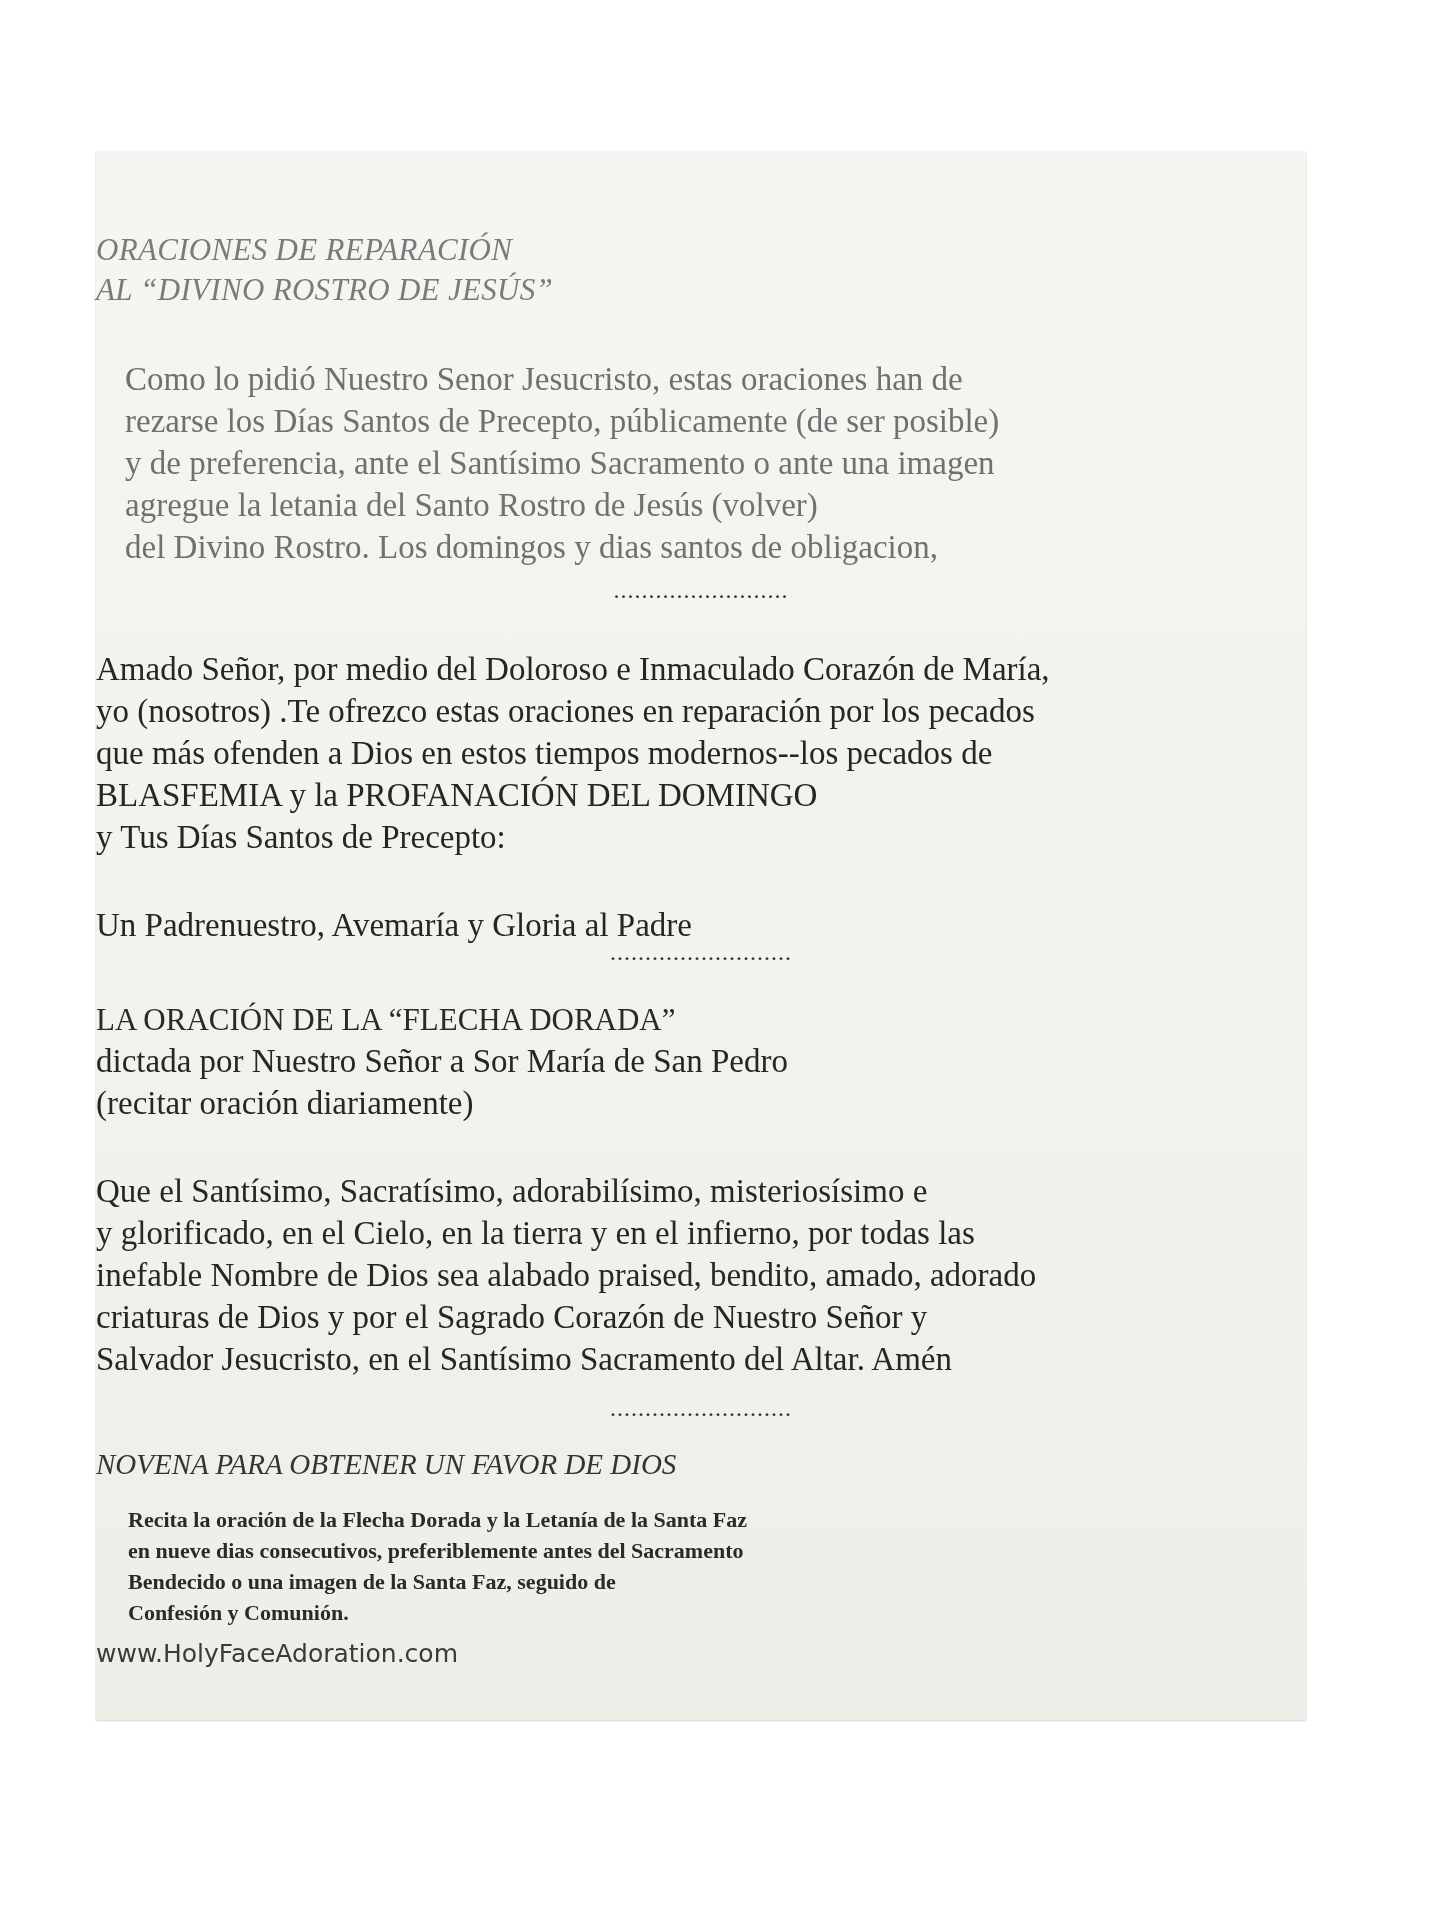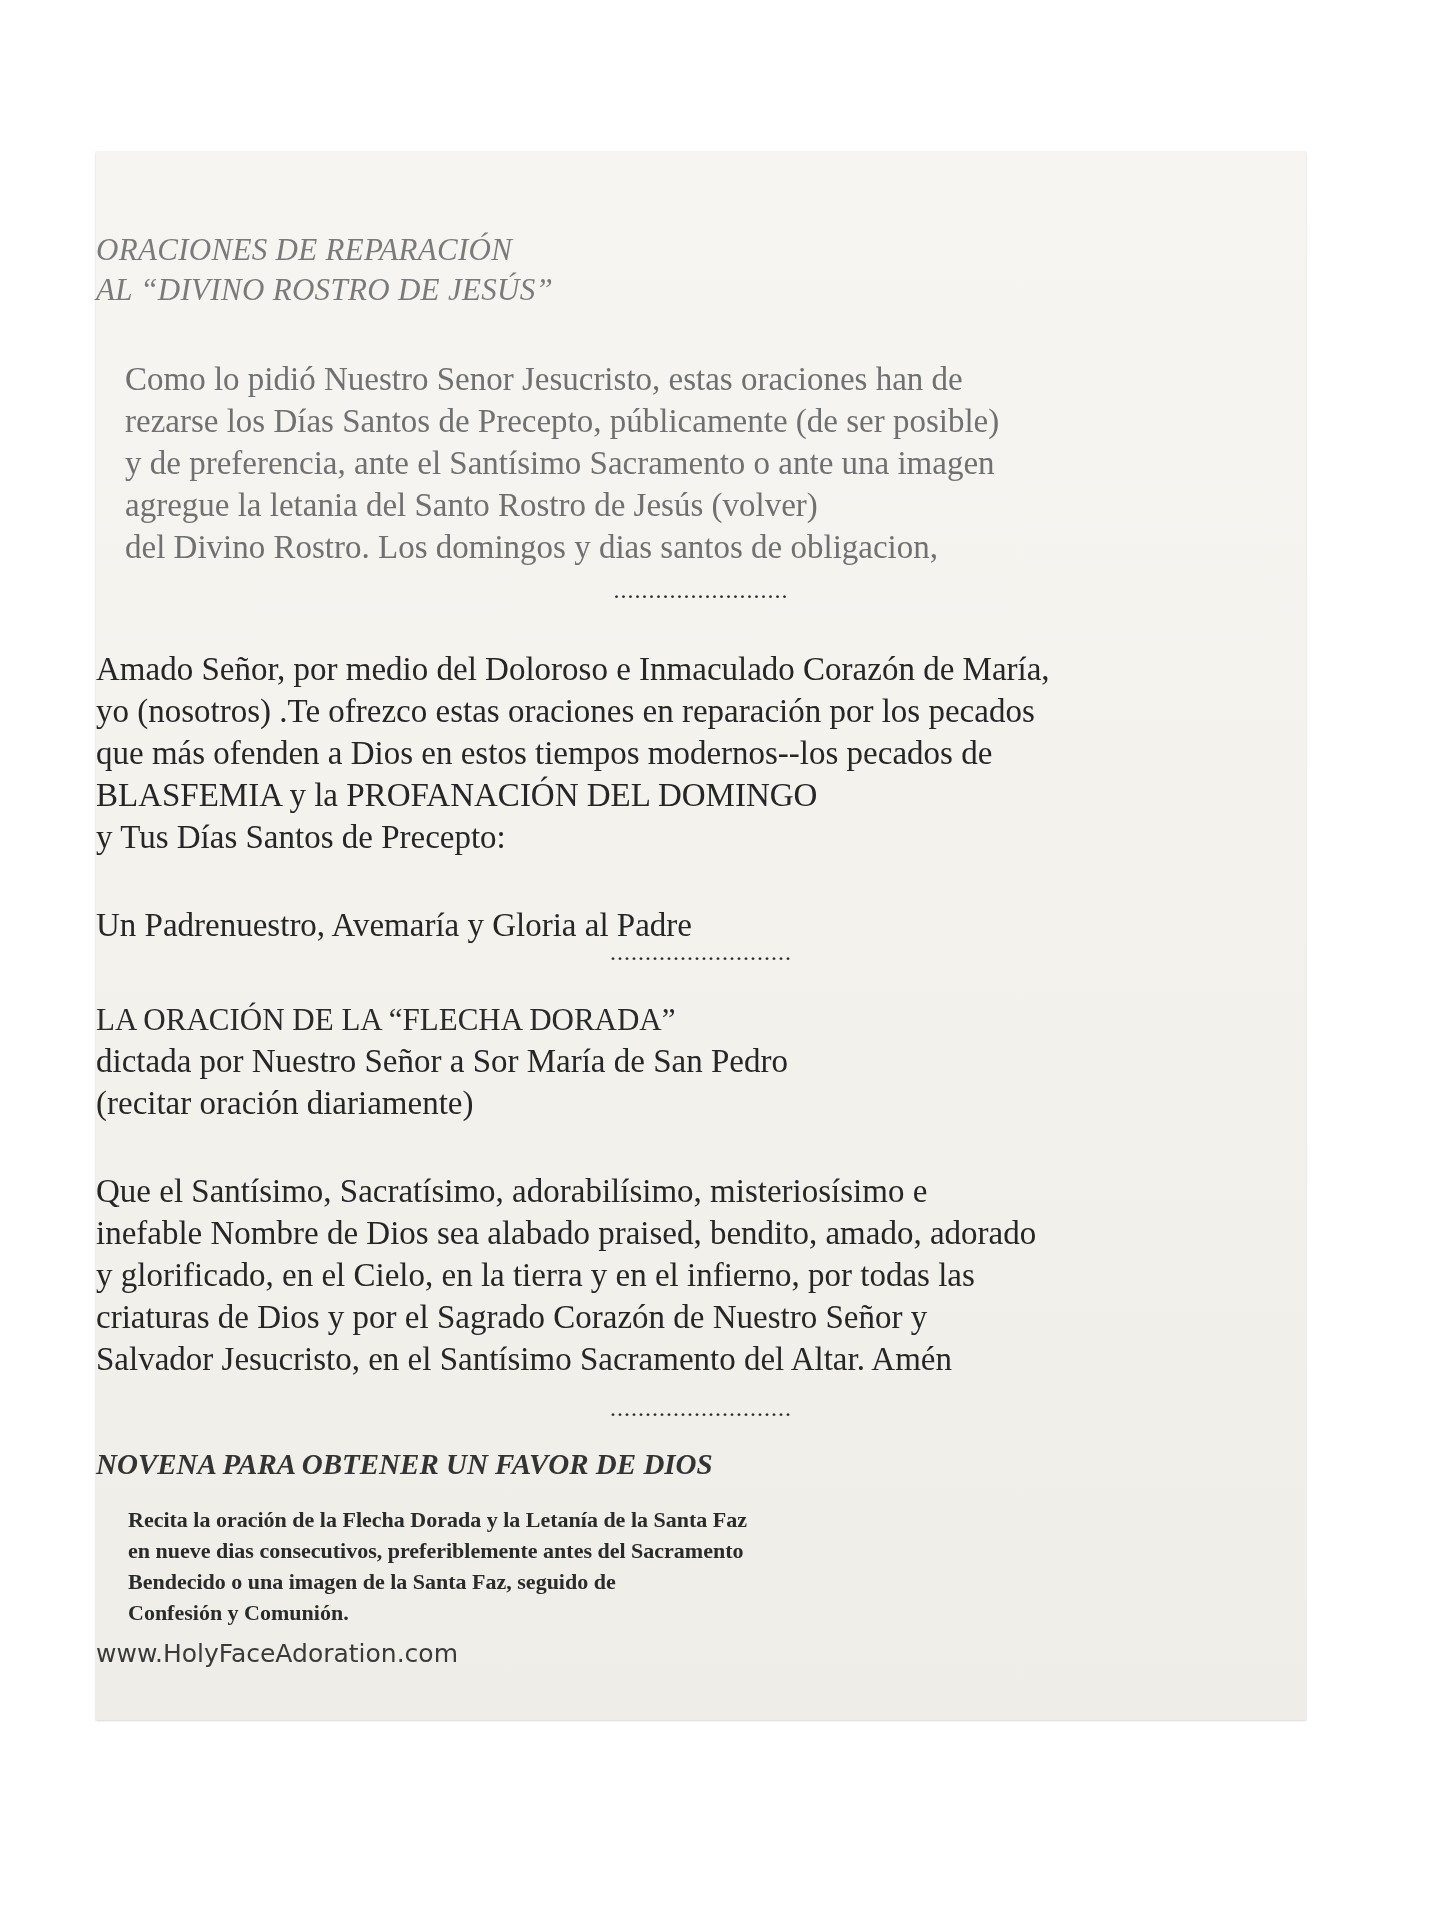--- a/index.html
+++ b/index.html
@@ -142,29 +142,29 @@
     <div class="subtitle-italic" style="top: 848px;">
       <span class="line">LA ORACIÓN DE LA  “FLECHA DORADA”</span>
     </div>
     <div class="body-dark" style="top: 888px;">
       <span class="line">dictada por Nuestro Señor a Sor María de San Pedro</span>
       <span class="line">(recitar oración diariamente)</span>
     </div>
 
     <div class="body-dark" style="top: 1018px;">
       <span class="line">Que el Santísimo, Sacratísimo, adorabilísimo, misteriosísimo e</span>
+      <span class="line">y glorificado, en el Cielo, en la tierra y en el infierno, por todas las</span>
       <span class="line">inefable Nombre de Dios sea alabado praised, bendito, amado, adorado</span>
-      <span class="line">y glorificado, en el Cielo, en la tierra y en el infierno, por todas las</span>
       <span class="line">criaturas de Dios y por el Sagrado Corazón de Nuestro Señor y</span>
       <span class="line">Salvador Jesucristo, en el Santísimo Sacramento del Altar. Amén</span>
     </div>
 
     <div class="sep" style="top: 1246px;">..........................</div>
 
-    <div class="novena-title" style="top: 1294px; font-weight: bold;">
+    <div class="novena-title" style="top: 1294px;">
       <span class="line">NOVENA PARA OBTENER UN FAVOR DE DIOS</span>
     </div>
 
     <div class="novena-body" style="top: 1352px; padding-left: 32px;">
       <span class="line">Recita la oración de la Flecha Dorada y la Letanía de la Santa Faz</span>
       <span class="line">en nueve dias consecutivos, preferiblemente antes del Sacramento</span>
       <span class="line">Bendecido o una imagen de la Santa Faz, seguido de</span>
       <span class="line">Confesión y Comunión.</span>
     </div>
 

